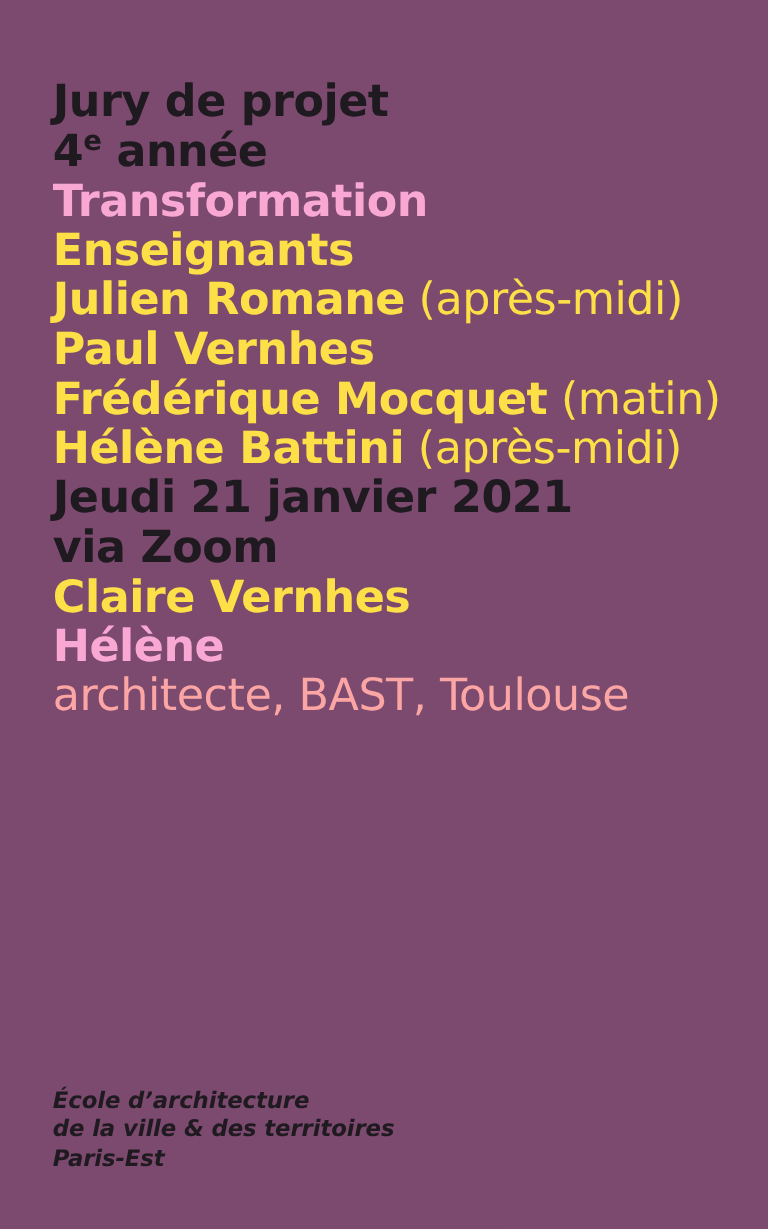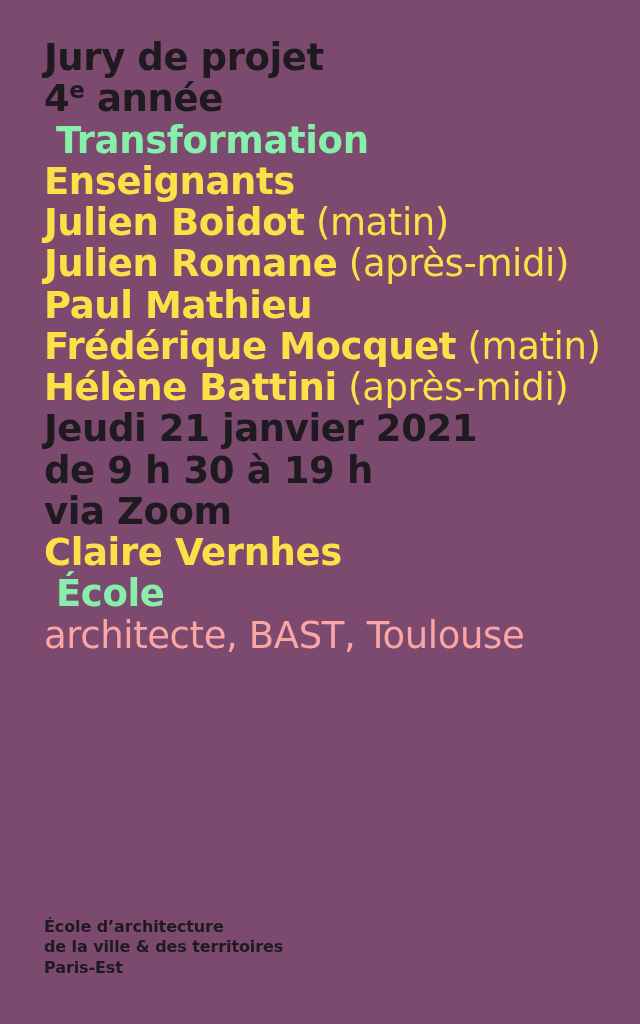--- a/index.html
+++ b/index.html
@@ -12,99 +12,98 @@
     background: #7c4a6e;
     font-family: "DejaVu Sans", sans-serif;
     overflow: hidden;
   }
   .poster {
     position: relative;
     width: 640px;
     height: 1024px;
     background: #7c4a6e;
     box-sizing: border-box;
-    padding: 37px 44px;
+    padding: 64px 44px;
   }
   .block {
     margin: 0;
     padding: 0;
   }
   .line {
     display: block;
     font-weight: bold;
     font-size: 37px;
     line-height: 1.115;
     letter-spacing: -0.4px;
     white-space: nowrap;
   }
   .dark { color: #1e1a20; }
-  .white { color: #86efac; margin-left: 12px; }
+  .white { color: #f9a8d4; }
   .muted { color: #fde047; }
   .light-sec { color: #fca5a5; }
   .reg {
     font-weight: normal;
   }
   .sup {
     font-size: 0.62em;
     vertical-align: super;
     line-height: 0;
   }
   .group { margin-top: 0; }
   .footer {
     position: absolute;
     left: 44px;
     bottom: 46px;
   }
   .footer .fline {
     display: block;
     color: #1e1a20;
     font-weight: bold;
-    font-size: 16px;
+    font-size: 19px;
     line-height: 1.28;
     letter-spacing: -0.1px;
     white-space: nowrap;
+    font-style: italic;
   }
 </style>
 </head>
 <body>
 
 <div class="poster">
 
   <div class="block">
     <span class="line dark">Jury de projet</span>
     <span class="line dark"><span>4</span><span class="sup">e</span><span> année</span></span>
     <span class="line white">Transformation</span>
   </div>
 
   <div class="block group">
     <span class="line muted">Enseignants</span>
 
-    <span class="line"><span class="muted">Julien Boidot</span><span class="muted reg"> </span><span class="muted reg">(matin)</span></span>
 
     <span class="line"><span class="muted">Julien Romane</span><span class="muted reg"> </span><span class="muted reg">(après-midi)</span></span>
 
-    <span class="line"><span class="muted">Paul Mathieu</span><span class="muted reg"></span></span>
+    <span class="line"><span class="muted">Paul Vernhes</span><span class="muted reg"></span></span>
 
     <span class="line"><span class="muted">Frédérique Mocquet</span><span class="muted reg"> </span><span class="muted reg">(matin)</span></span>
 
     <span class="line"><span class="muted">Hélène Battini</span><span class="muted reg"> </span><span class="muted reg">(après-midi)</span></span>
   </div>
 
   <div class="block group">
     <span class="line dark">Jeudi 21 janvier 2021</span>
-    <span class="line dark">de 9 h 30 à 19 h</span>
     <span class="line dark">via Zoom</span>
   </div>
 
   <div class="block group">
     <span class="line muted">Claire Vernhes</span>
   </div>
 
   <div class="block group">
-    <span class="line white">École</span>
+    <span class="line white">Hélène</span>
     <span class="line light-sec reg">architecte, BAST, Toulouse</span>
   </div>
 
   <div class="footer">
     <span class="fline">École d’architecture</span>
     <span class="fline">de la ville &amp; des territoires</span>
     <span class="fline">Paris-Est</span>
   </div>
 
 </div>

